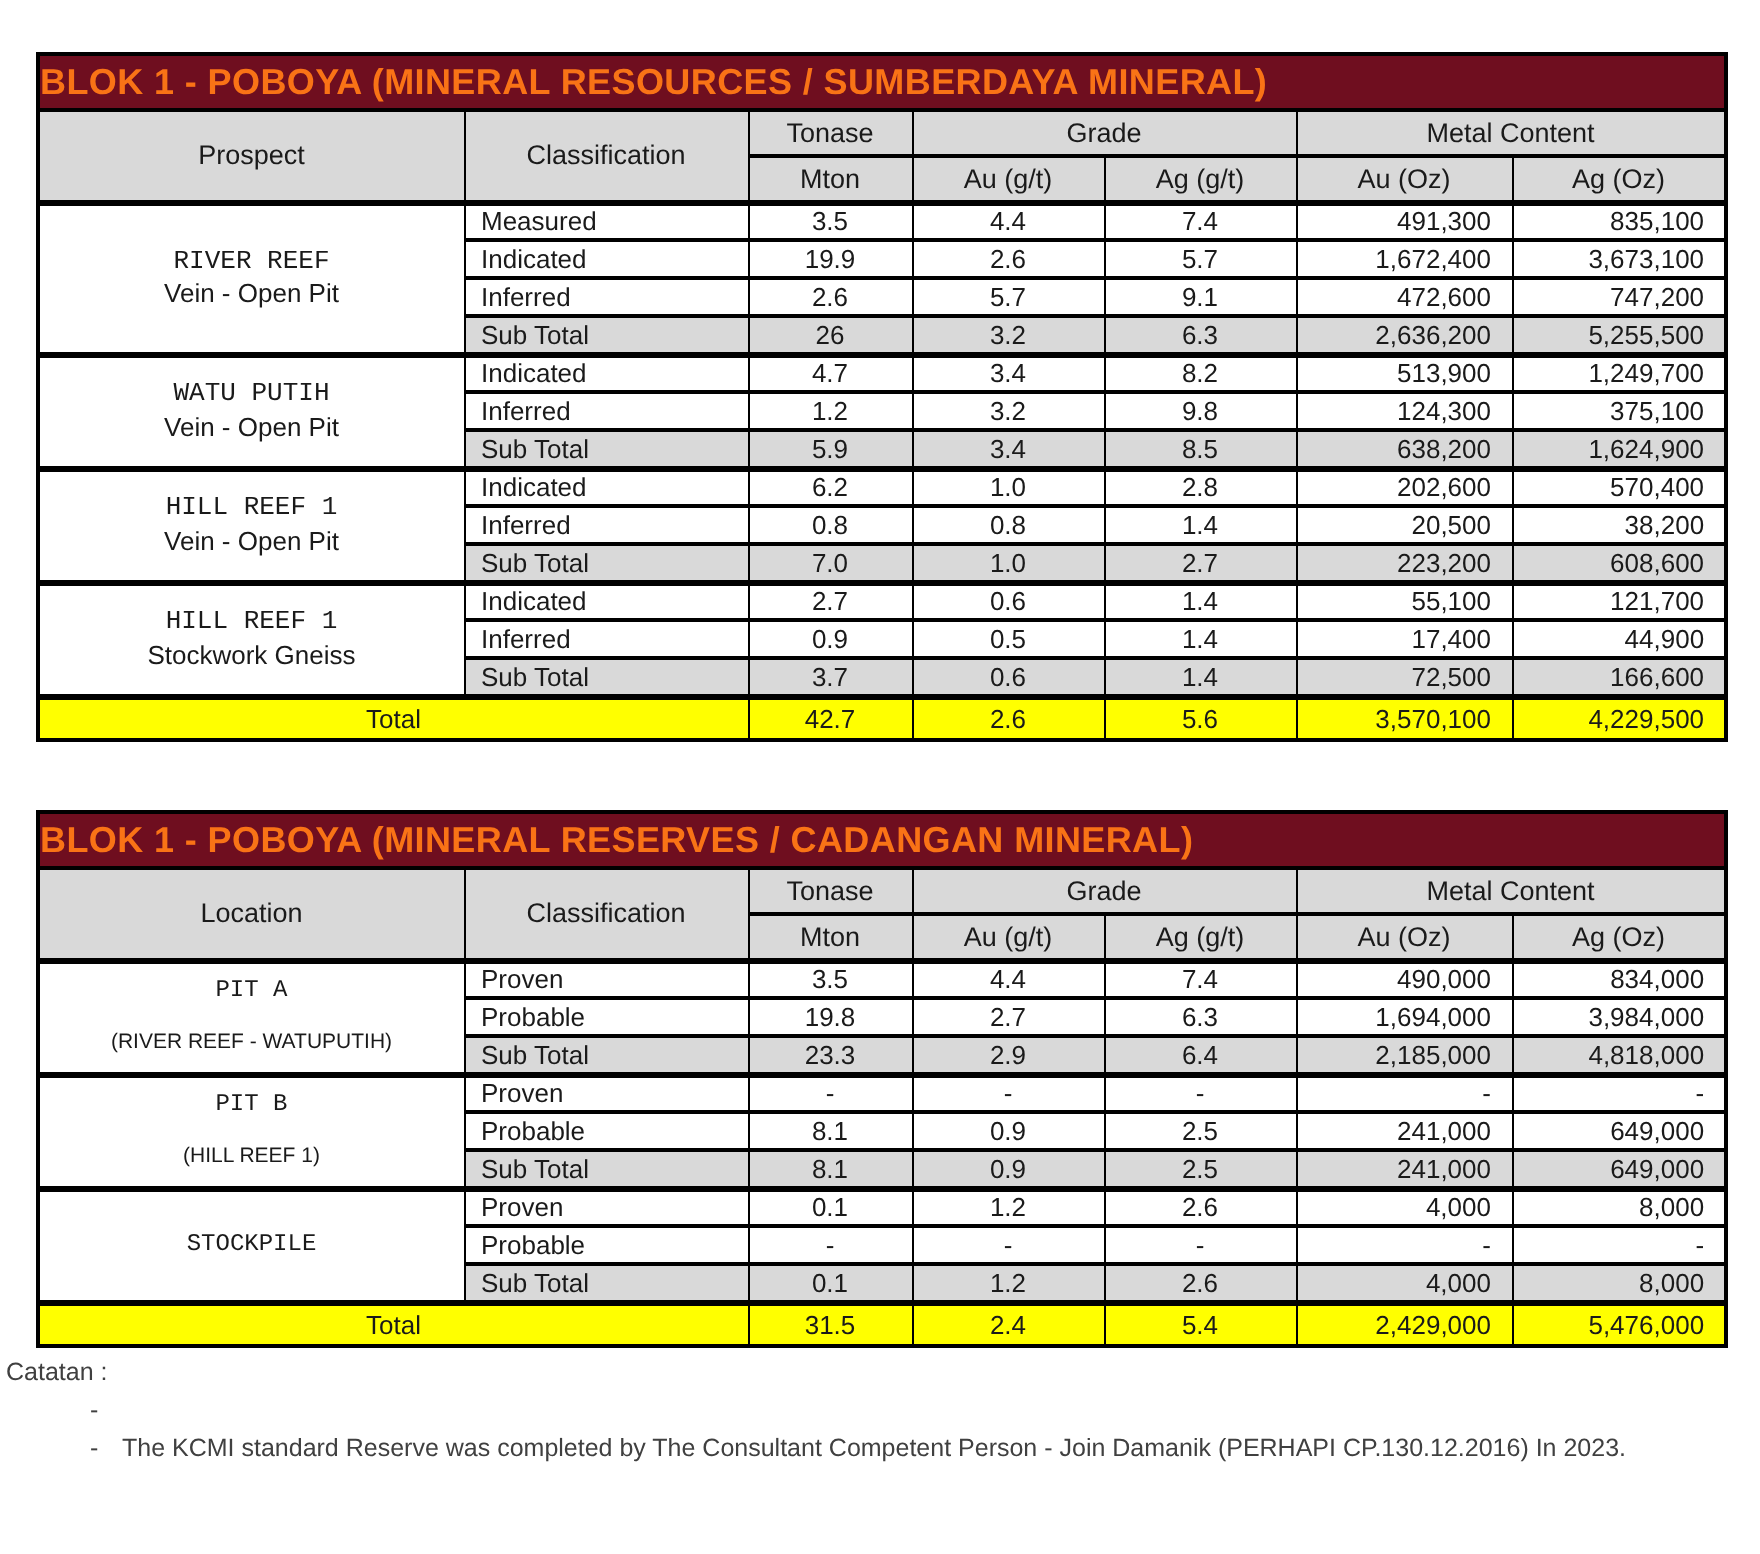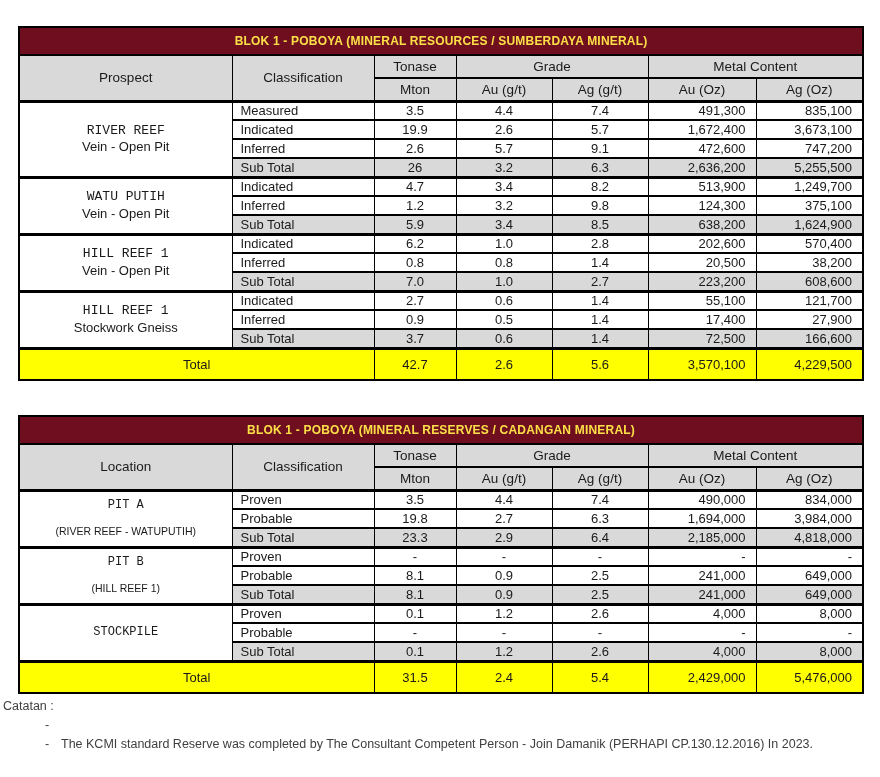--- a/index.html
+++ b/index.html
@@ -23,25 +23,25 @@
     table-layout: fixed;
     width: 844px;
     margin-left: 18px;
     border: 2px solid var(--line);
   }
   #resources-table { margin-top: 26px; }
   #reserves-table  { margin-top: 34px; }
 
   .title-band {
     background: var(--maroon);
-    color: #fde047;
+    color: #f97316;
     font-weight: bold;
-    font-size: 12px;
+    font-size: 18px;
     height: 28px;
-    text-align: center;
+    text-align: left;
     vertical-align: middle;
     border: 2px solid var(--line);
     letter-spacing: 0.2px;
   }
 
   th, td {
     border: 1px solid var(--line);
     font-size: 13px;
     font-weight: normal;
     vertical-align: middle;
@@ -57,21 +57,21 @@
     border-bottom-width: 2px;
   }
   thead tr.hdr th.big { font-size: 13.5px; }
 
   tbody td { height: 19px; border-top-width: 2px; }
   tbody tr.group-start td { border-top: 3px solid var(--line); }
   tbody tr.subtotal-row td { background: var(--hdr-gray); }
   tbody tr.total-row td {
     background: var(--total-yellow);
     border-top: 3px solid var(--line);
-    height: 32px;
+    height: 22px;
   }
   tbody tr.total-row td.total-label { text-align: center; }
 
   td.group-cell { text-align: center; line-height: 1.25; }
   td.group-cell .group-name { font-size: 13px; font-family: Liberation Mono, monospace; }
   td.group-cell .group-subtitle { font-size: 13px; }
   #reserves-table td.group-cell .group-name { font-size: 12px; }
   #reserves-table td.group-cell .group-subtitle { font-size: 10.5px; margin-top: 12px; }
 
   td.col-classification { text-align: left; padding-left: 8px; }
@@ -225,21 +225,21 @@
           <td class="col-ag_gt">1.4</td>
           <td class="col-au_oz">55,100</td>
           <td class="col-ag_oz">121,700</td>
         </tr>
         <tr>
           <td class="col-classification">Inferred</td>
           <td class="col-tonase">0.9</td>
           <td class="col-au_gt">0.5</td>
           <td class="col-ag_gt">1.4</td>
           <td class="col-au_oz">17,400</td>
-          <td class="col-ag_oz">27,900</td>
+          <td class="col-ag_oz">44,900</td>
         </tr>
         <tr class="subtotal-row">
           <td class="col-classification">Sub Total</td>
           <td class="col-tonase">3.7</td>
           <td class="col-au_gt">0.6</td>
           <td class="col-ag_gt">1.4</td>
           <td class="col-au_oz">72,500</td>
           <td class="col-ag_oz">166,600</td>
         </tr>
         <tr class="total-row">

